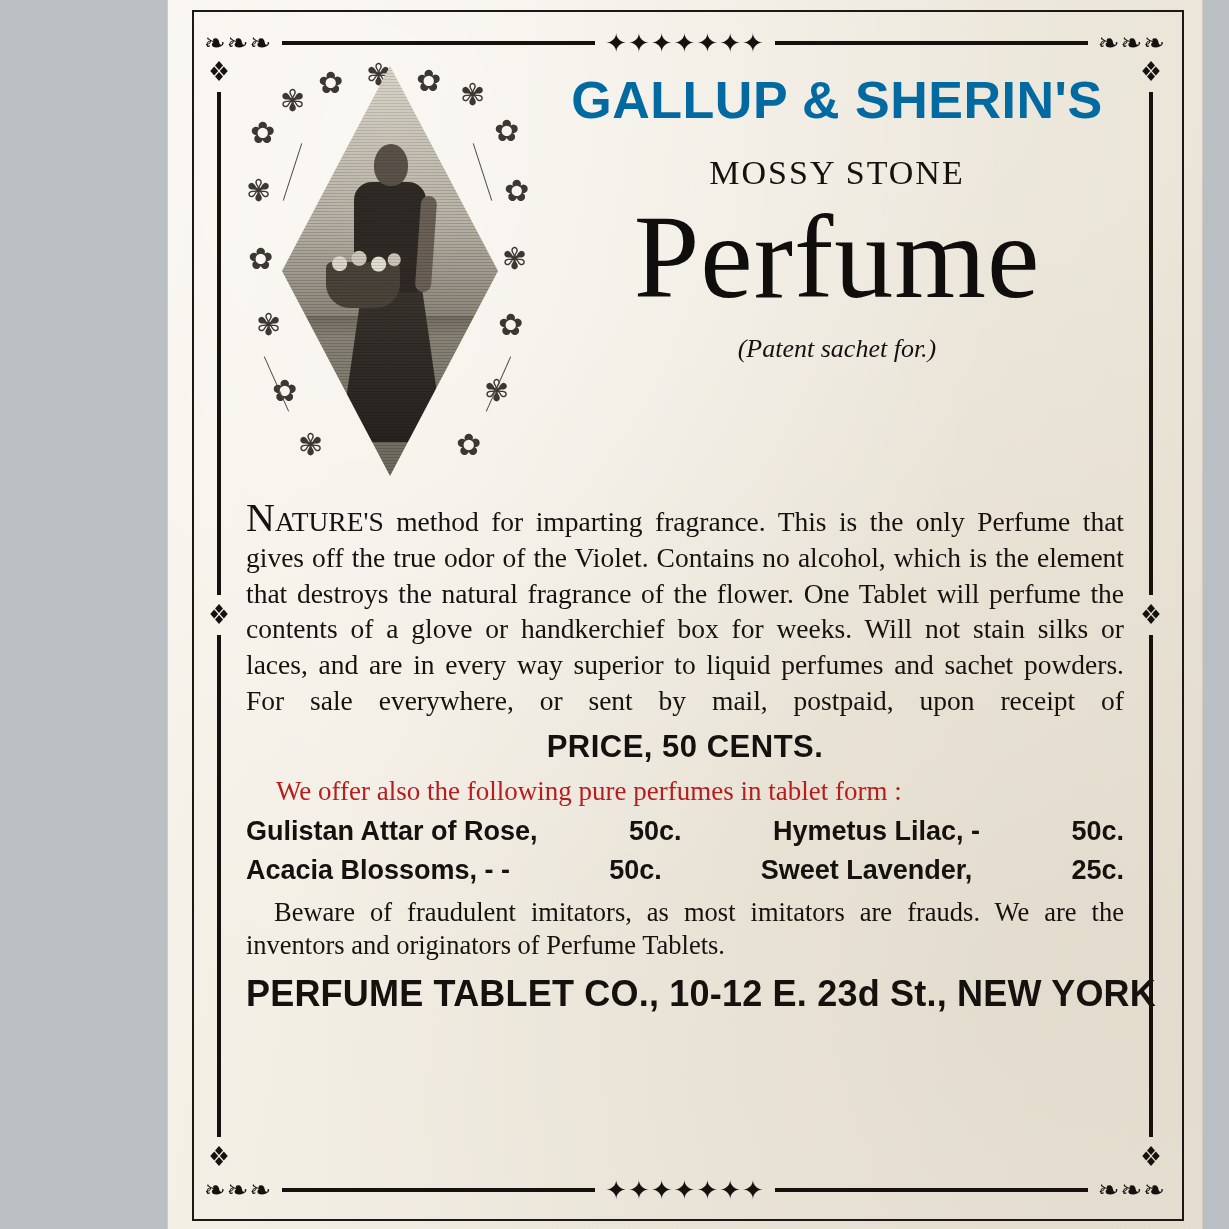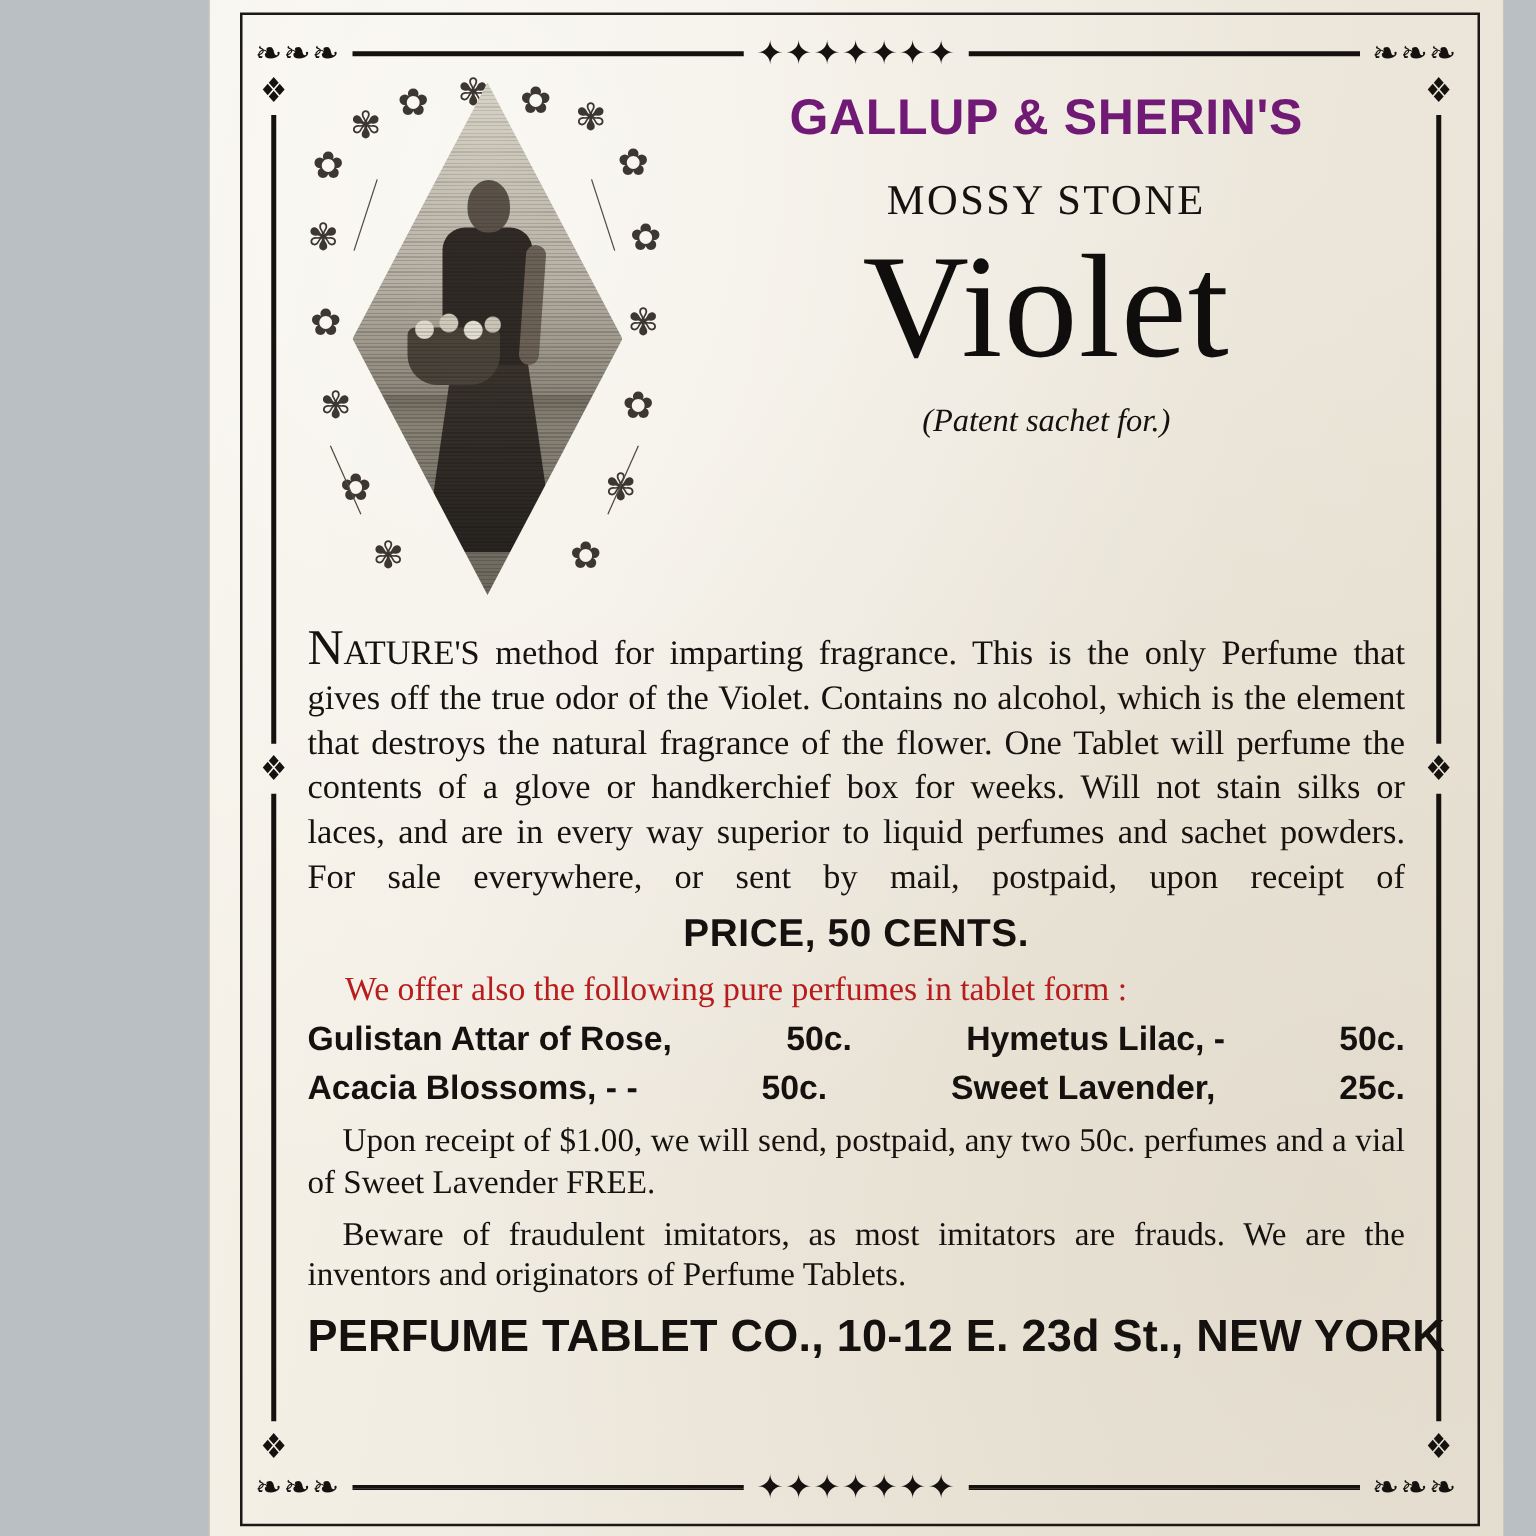--- a/index.html
+++ b/index.html
@@ -202,23 +202,23 @@
 
   #headings {
     flex: 1;
     padding-left: 14px;
     padding-top: 16px;
     text-align: center;
   }
   #brand {
     font-family: "Liberation Sans", sans-serif;
     font-weight: bold;
-    font-size: 40px;
+    font-size: 52px;
     letter-spacing: 0.5px;
-    color: #701a75;
+    color: #0369a1;
     line-height: 1;
   }
   #mossy {
     margin-top: 28px;
     font-family: "Liberation Serif", serif;
     font-size: 34px;
     letter-spacing: 2px;
     color: #14110f;
   }
   #violet {
@@ -386,21 +386,21 @@
             <div class="fig" id="fig-flowers"></div>
             <div class="fig" id="fig-hair"></div>
             <div class="fig" id="fig-head"></div>
           </div>
         </div>
       </div>
 
       <div id="headings">
         <div id="brand">GALLUP &amp; SHERIN'S</div>
         <div id="mossy">MOSSY STONE</div>
-        <div id="violet">Violet</div>
+        <div id="violet">Perfume</div>
         <div id="patent">(Patent sachet for.)</div>
       </div>
     </div>
 
     <div id="body-copy"><span class="dropcap">N</span><span>ATURE'S method for imparting fragrance. This is the only Perfume that gives off the true odor of the Violet. Contains no alcohol, which is the element that destroys the natural fragrance of the flower. One Tablet will perfume the contents of a glove or handkerchief box for weeks. Will not stain silks or laces, and are in every way superior to liquid perfumes and sachet powders. For sale everywhere, or sent by mail, postpaid, upon receipt of</span></div>
 
     <div id="price">PRICE, 50 CENTS.</div>
 
     <div id="offer">We offer also the following pure perfumes in tablet form :</div>
 
@@ -410,18 +410,17 @@
       <span>Hymetus Lilac,  -</span>
       <span>50c.</span>
     </div>
     <div class="list-line">
       <span>Acacia Blossoms,  -  -</span>
       <span>50c.</span>
       <span>Sweet Lavender,</span>
       <span>25c.</span>
     </div>
 
-    <div id="para-receipt">Upon receipt of $1.00, we will send, postpaid, any two 50c. perfumes and a vial of Sweet Lavender FREE.</div>
     <div id="para-beware">Beware of fraudulent imitators, as most imitators are frauds. We are the inventors and originators of Perfume Tablets.</div>
 
     <div id="footer-addr">PERFUME TABLET CO., 10-12 E. 23d St., NEW YORK</div>
   </div>
 </div>
 
 </body></html>

